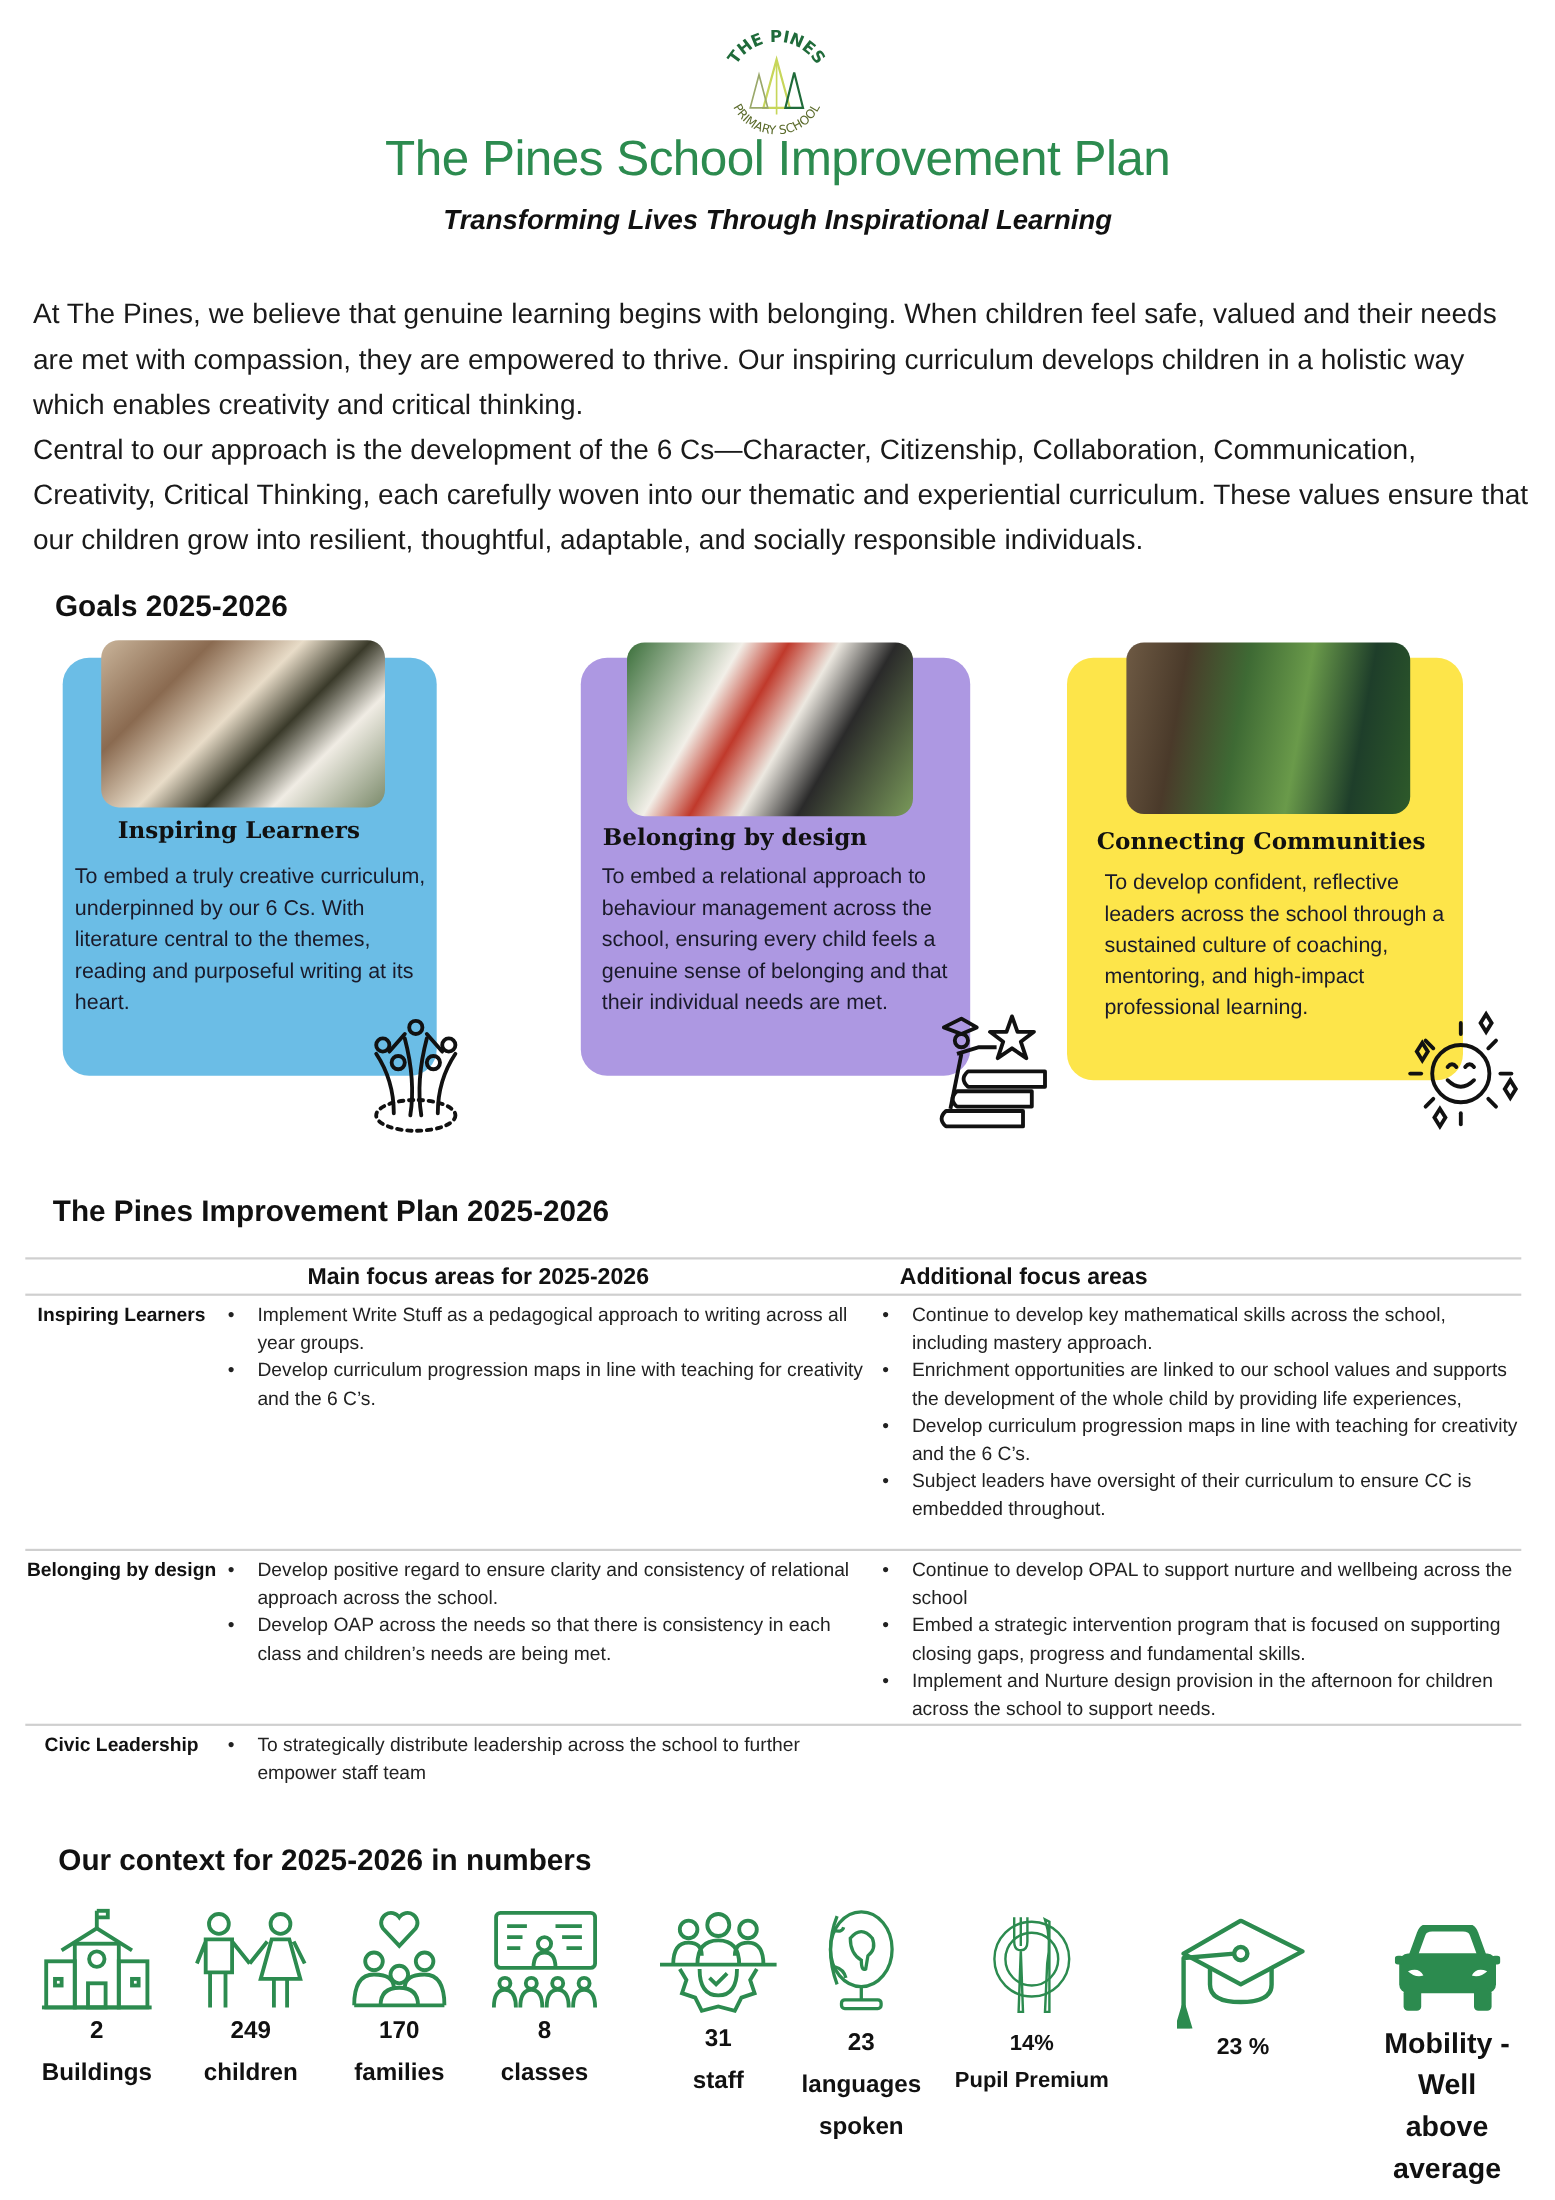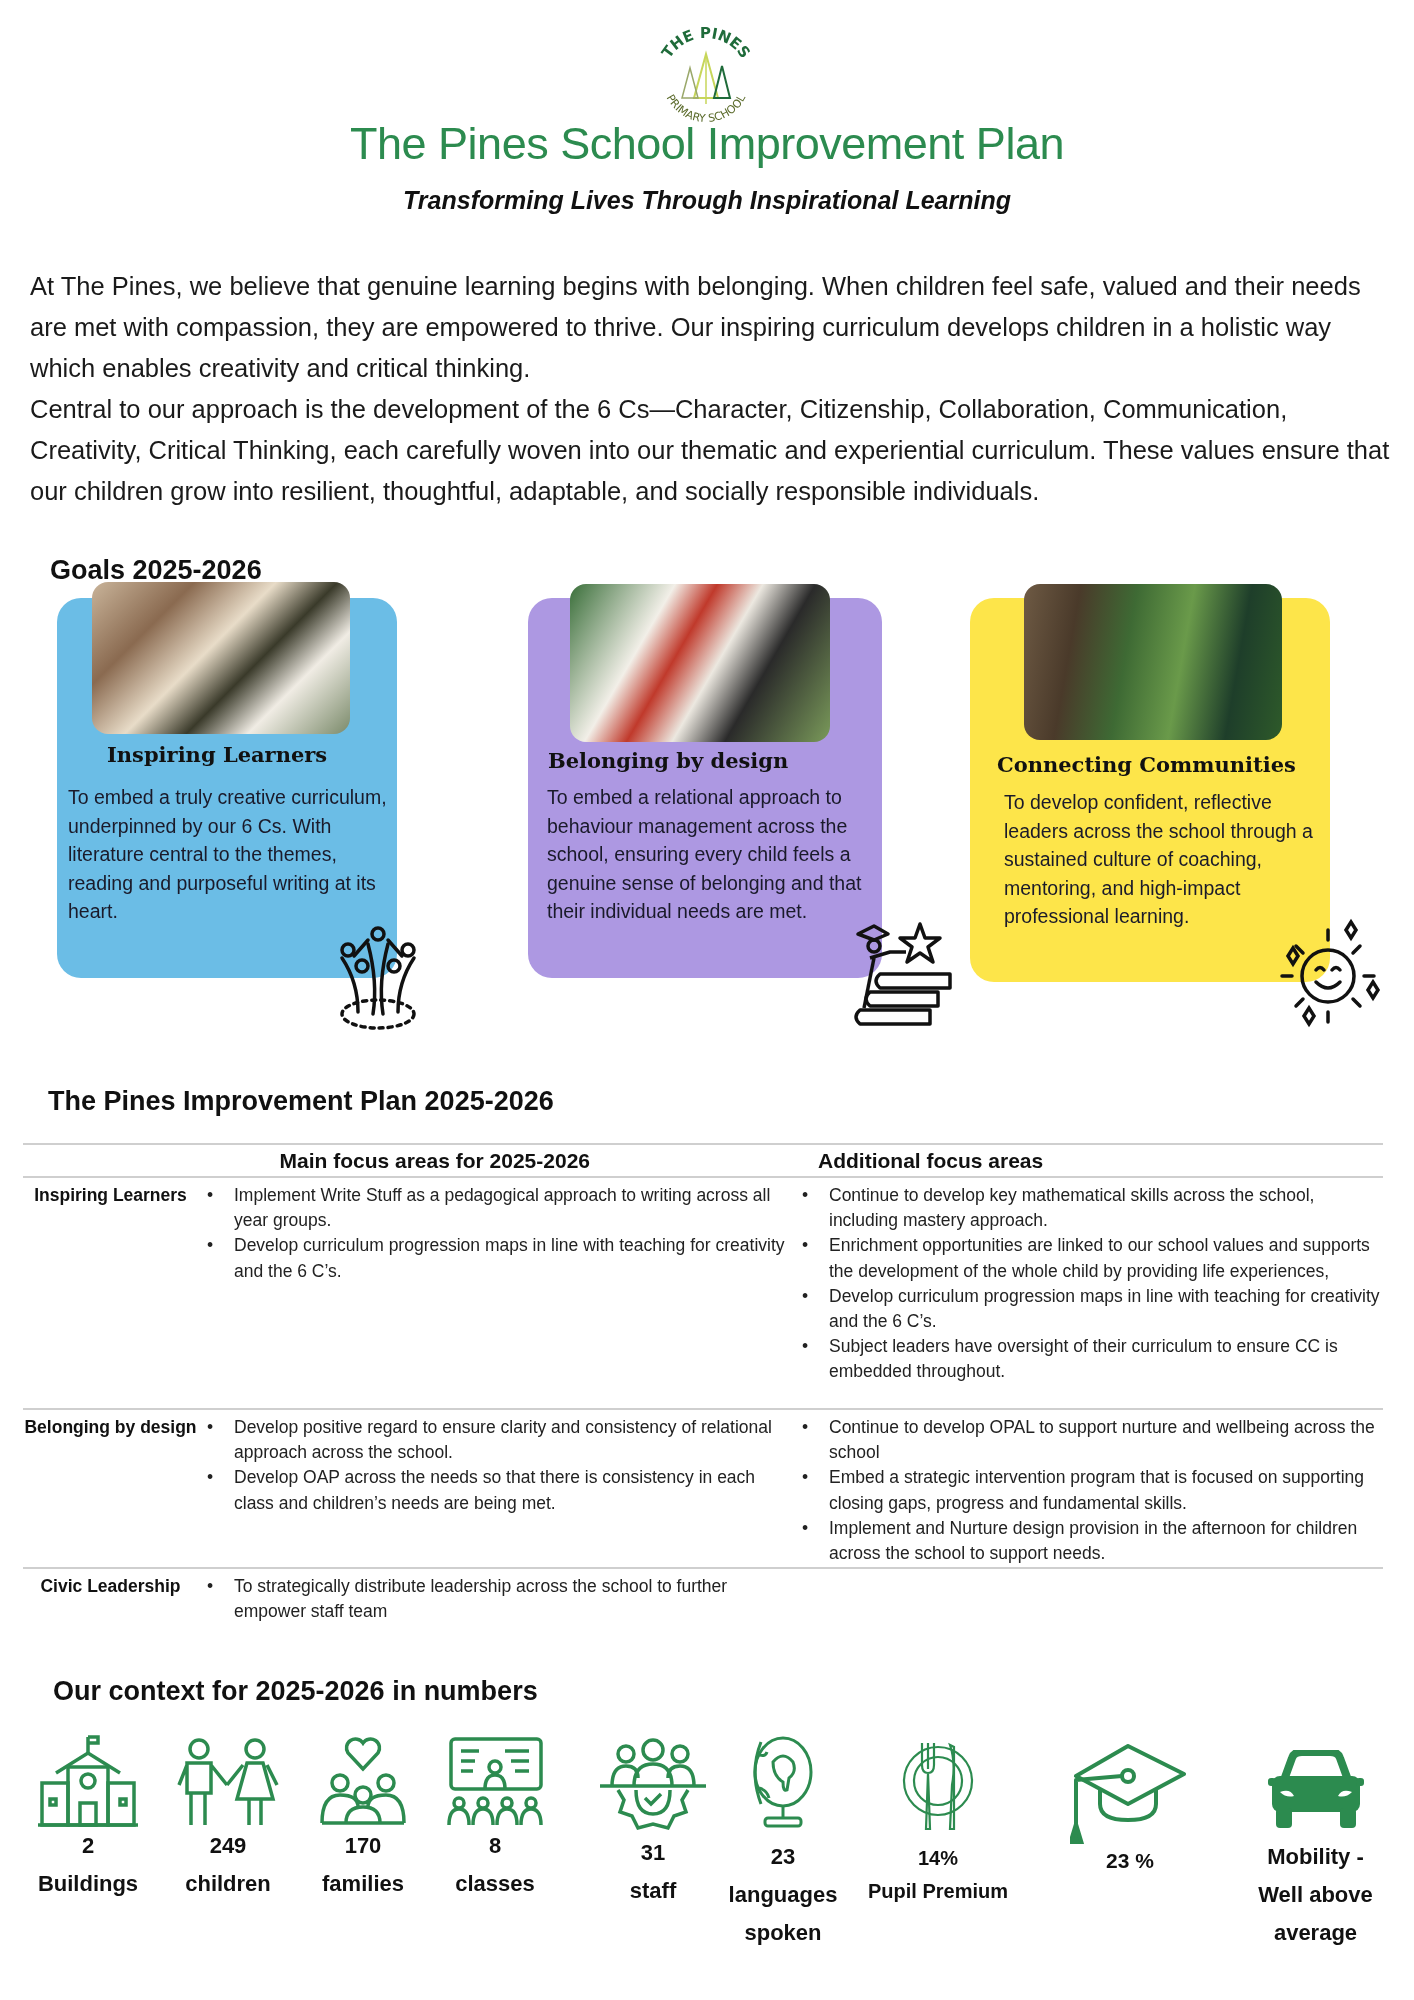--- a/index.html
+++ b/index.html
@@ -10,21 +10,21 @@
   .title { position: absolute; left: 0; width: 1414px; top: 118px; text-align: center;
     font-family: "Liberation Sans", sans-serif; font-size: 45px; color: #2c8b4f; letter-spacing: -0.5px; }
   .subtitle { position: absolute; left: 0; width: 1414px; top: 186px; text-align: center;
     font-family: "Liberation Sans", sans-serif; font-size: 25px; font-weight: bold; font-style: italic; color: #111; }
 
   .intro { position: absolute; left: 30px; top: 266px; width: 1370px;
     font-family: "Liberation Sans", sans-serif; font-size: 25.5px; line-height: 41px; color: #1a1a1a; }
   .intro p { margin: 0; }
 
   .section-h { position: absolute; font-family: "Liberation Sans", sans-serif; font-weight: bold; color: #111; }
-  .goals-h { left: 50px; top: 555px; font-size: 27px; }
+  .goals-h { left: 50px; top: 536px; font-size: 27px; }
   .plan-h { left: 48px; top: 1086px; font-size: 27px; }
   .ctx-h { left: 53px; top: 1676px; font-size: 27px; }
 
   .card { position: absolute; border-radius: 24px; }
   .card-1 { left: 57px; top: 598px; width: 340px; height: 380px; background: #6bbde6; }
   .card-2 { left: 528px; top: 598px; width: 354px; height: 380px; background: #ad98e2; }
   .card-3 { left: 970px; top: 598px; width: 360px; height: 384px; background: #fde54a; }
 
   .photo { position: absolute; border-radius: 16px; overflow: hidden; }
   .photo-1 { left: 92px; top: 582px; width: 258px; height: 152px;
@@ -320,21 +320,21 @@
   <svg class="icon" width="120" height="100" viewBox="0 0 120 100" fill="none" stroke="#2c8b4f" stroke-width="4" stroke-linejoin="round">
     <polygon points="58,2 114,30 58,60 6,32"></polygon>
     <circle cx="58" cy="32" r="6"></circle>
     <path d="M52,32 L6,36 L6,84"></path>
     <polygon points="6,80 0,100 12,100" fill="#2c8b4f"></polygon>
     <path d="M30,44 L30,60 Q30,76 58,76 Q86,76 86,60 L86,44"></path>
   </svg>
   <span class="stat-value">23 %</span>
 </div>
 
-<div class="stat" style="left:1248px; top:1750px; width:135px; font-size:22px;">
+<div class="stat" style="left:1248px; top:1750px; width:135px; font-size:26px;">
   <svg class="icon" width="96" height="82" viewBox="0 0 96 82">
     <path d="M16,30 L24,8 Q26,2 34,2 L62,2 Q70,2 72,8 L80,30 Z" fill="none" stroke="#2c8b4f" stroke-width="8"></path>
     <rect x="4" y="26" width="88" height="36" rx="8" fill="#2c8b4f"></rect>
     <rect x="0" y="28" width="8" height="8" rx="3" fill="#2c8b4f"></rect>
     <rect x="88" y="28" width="8" height="8" rx="3" fill="#2c8b4f"></rect>
     <rect x="8" y="58" width="16" height="20" rx="4" fill="#2c8b4f"></rect>
     <rect x="72" y="58" width="16" height="20" rx="4" fill="#2c8b4f"></rect>
     <path d="M12,42 Q22,38 26,46 Q18,48 12,42 Z M84,42 Q74,38 70,46 Q78,48 84,42 Z" fill="#fff"></path>
   </svg>
   <span class="stat-label" style="margin-top:6px;">Mobility - Well above average</span>

